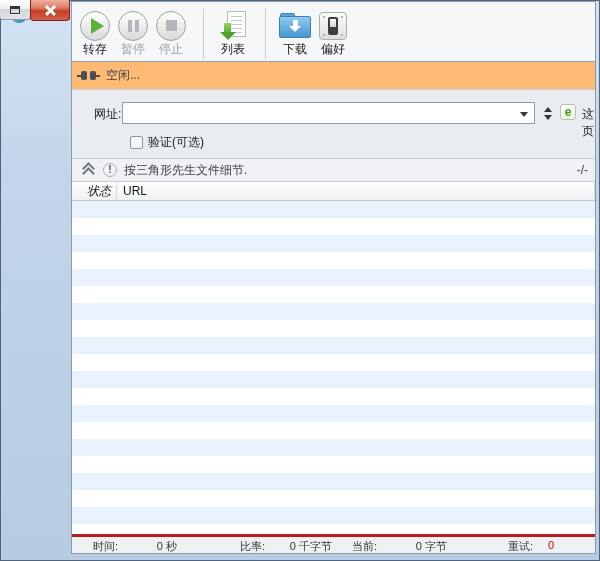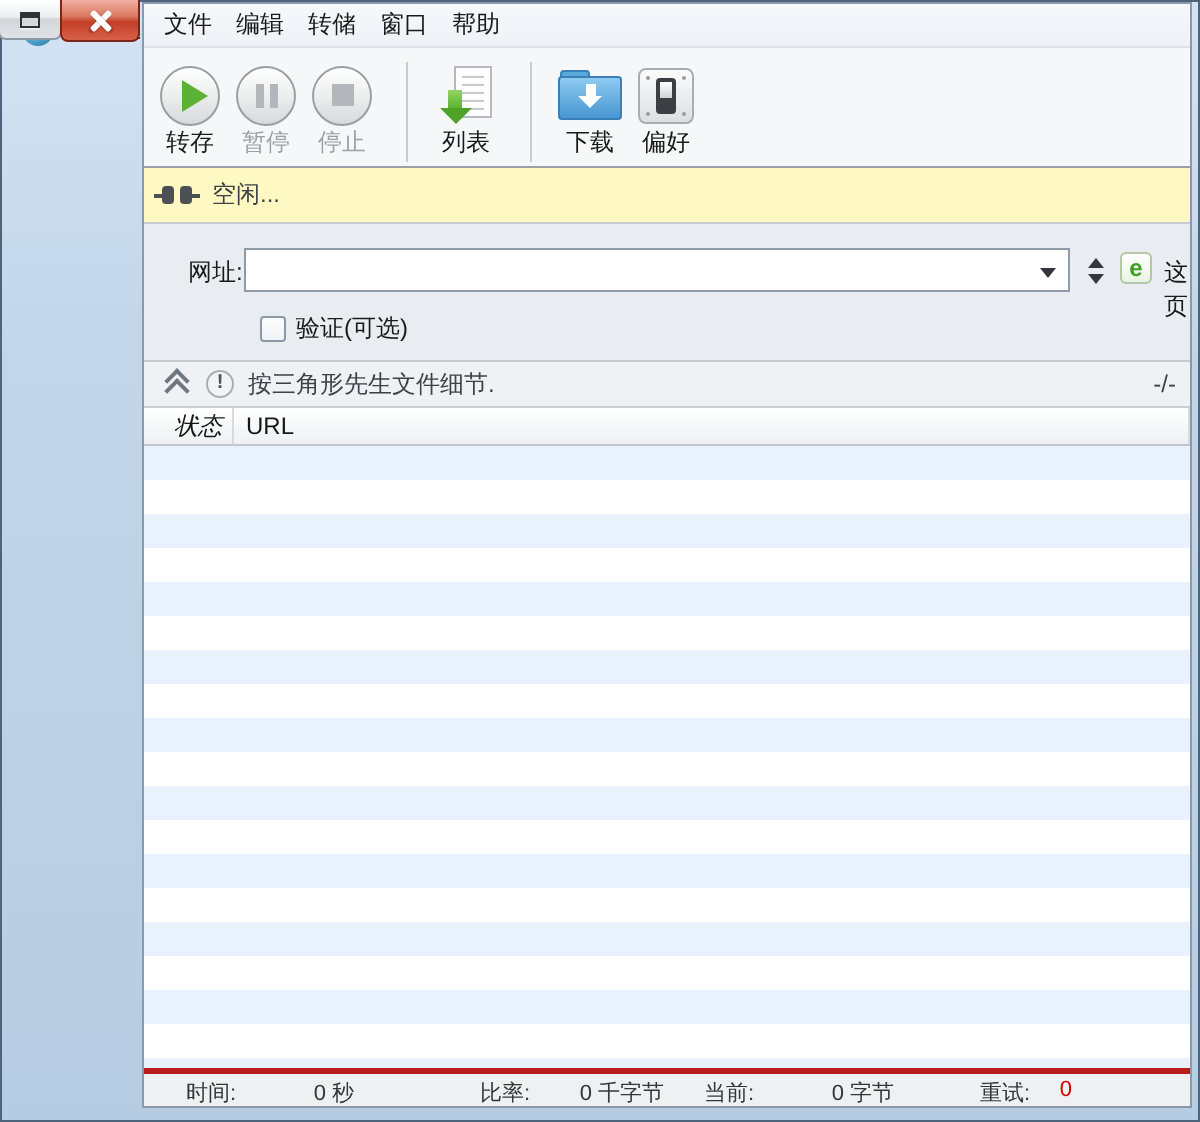--- a/index.html
+++ b/index.html
@@ -107,21 +107,21 @@
 
   .pref-glyph { position:relative; width:28px; height:28px; border-radius:4px; box-sizing:border-box;
     border:1px solid #a8adb2; background:linear-gradient(180deg,#fbfbfc,#dcdfe2);
     display:flex; align-items:center; justify-content:center; }
   .screw { position:absolute; width:2px; height:2px; border-radius:50%; background:#999ea3; }
   .screw.tl{top:3px;left:3px}.screw.tr{top:3px;right:3px}.screw.bl{bottom:3px;left:3px}.screw.br{bottom:3px;right:3px}
   .switch-body { width:10px; height:18px; border-radius:2px; background:#3b3f43; position:relative; }
   .switch-knob { position:absolute; top:2px; left:2px; width:6px; height:8px; background:linear-gradient(#ffffff,#cfd3d6); }
 
   
-  .idle-row { height:28px; background:#fef9c3; border-bottom:1px solid #c6ccd2; display:flex; align-items:center; padding-left:5px; box-sizing:border-box; color:#3c4248; }
+  .idle-row { height:28px; background:#fdba74; border-bottom:1px solid #c6ccd2; display:flex; align-items:center; padding-left:5px; box-sizing:border-box; color:#3c4248; }
   .plug-icon { display:flex; align-items:center; margin-right:6px; }
   .plug-icon .wire { width:4px; height:2px; background:#4c4f53; }
   .plug-icon .barrel { width:6px; height:9px; border-radius:2px; background:#4c4f53; }
   .plug-icon .gap { width:3px; }
 
   
   .url-panel { height:68px; background:#e9edf2; position:relative; box-sizing:border-box; }
   .url-label { position:absolute; left:22px; top:16px; }
   .url-combo { position:absolute; left:50px; top:12px; width:413px; height:22px; box-sizing:border-box;
     border:1px solid #8f9ba6; background:#fff; }
@@ -160,21 +160,21 @@
   .col-size { width:95px; padding-right:6px; justify-content:flex-end; border-right:none; }
   .grid-body { flex:1; min-height:0;
     background:repeating-linear-gradient(to bottom,#e9f1fc 0 17px,#ffffff 17px 34px); }
 
   
   .statusbar { height:16px; background:#eef0f1; border-top:3px solid #b91c1c; position:relative; font-size:11px; color:#33373b; }
   .sb-pair { position:absolute; top:2px; display:flex; justify-content:space-between; }
   .sb-time    { left:21px;  width:84px; }
   .sb-rate    { left:168px; width:92px; }
   .sb-current { left:280px; width:95px; }
-  .sb-retry   { left:418px; width:46px; }
+  .sb-retry   { left:436px; width:46px; }
   .sb-red { color:#d40000; }
 </style>
 </head>
 <body>
 
 <div class="window">
 
   <div class="titlebar">
     <div class="app-icon"></div>
     <div class="title-text">无标题</div>
@@ -186,27 +186,20 @@
         <div class="glyph-max"></div>
       </div>
       <div class="cap-btn cap-close">
         <div class="glyph-close"></div>
       </div>
     </div>
   </div>
 
   <div class="client">
 
-    <div class="menubar">
-      <div class="menu-item">文件</div>
-      <div class="menu-item">编辑</div>
-      <div class="menu-item">转储</div>
-      <div class="menu-item">窗口</div>
-      <div class="menu-item">帮助</div>
-    </div>
 
     <div class="toolbar">
       <div class="tb-btn">
         <div class="tb-icon-box">
             <div class="circ">
               <div class="play-glyph"></div>
             </div>
           </div>
         <div class="tb-label">转存</div>
       </div>

